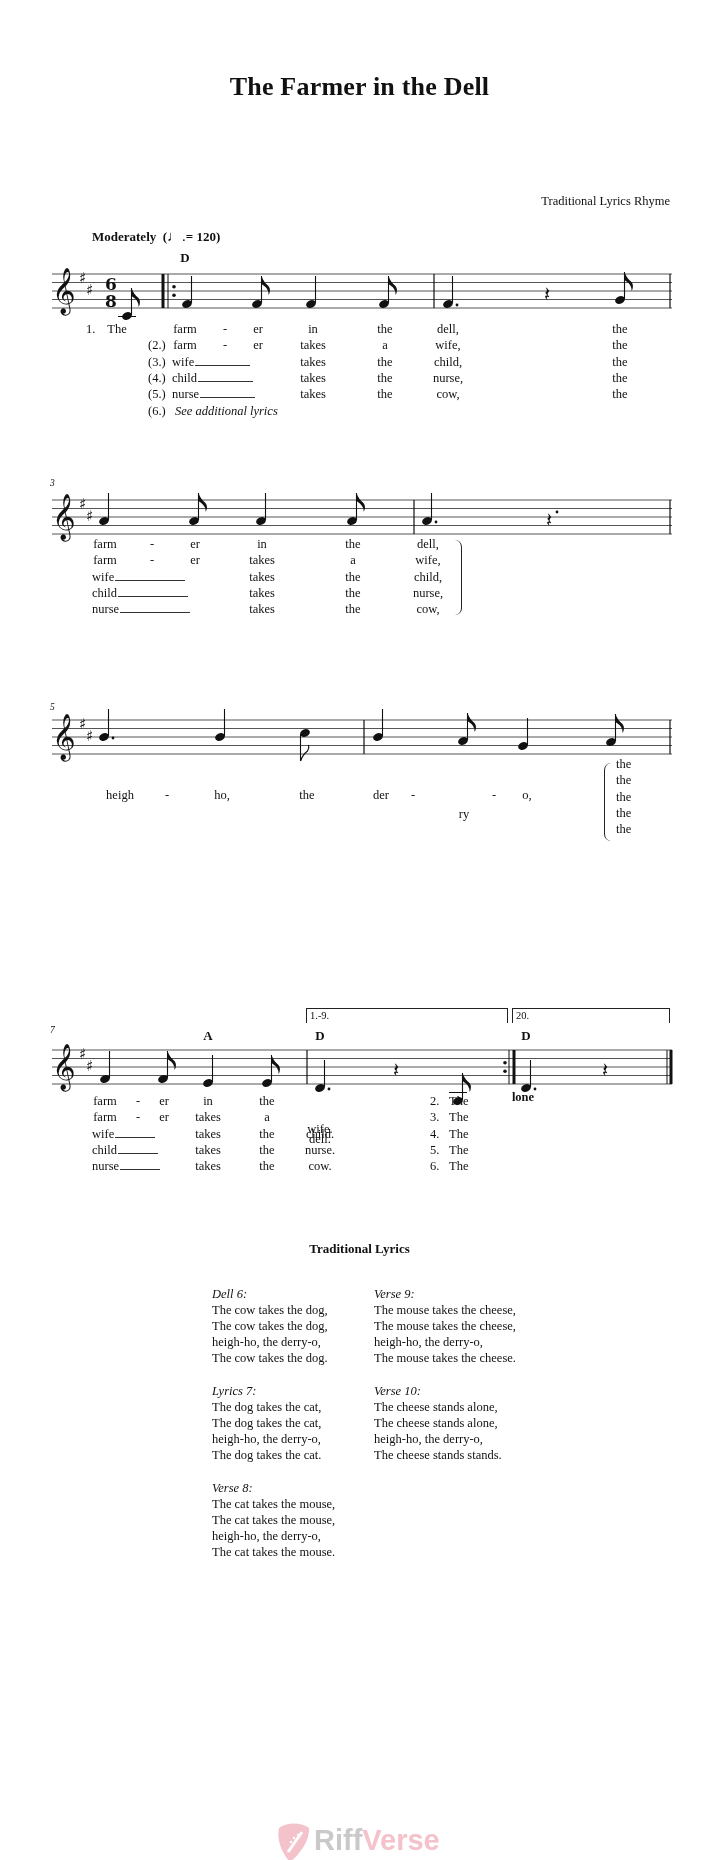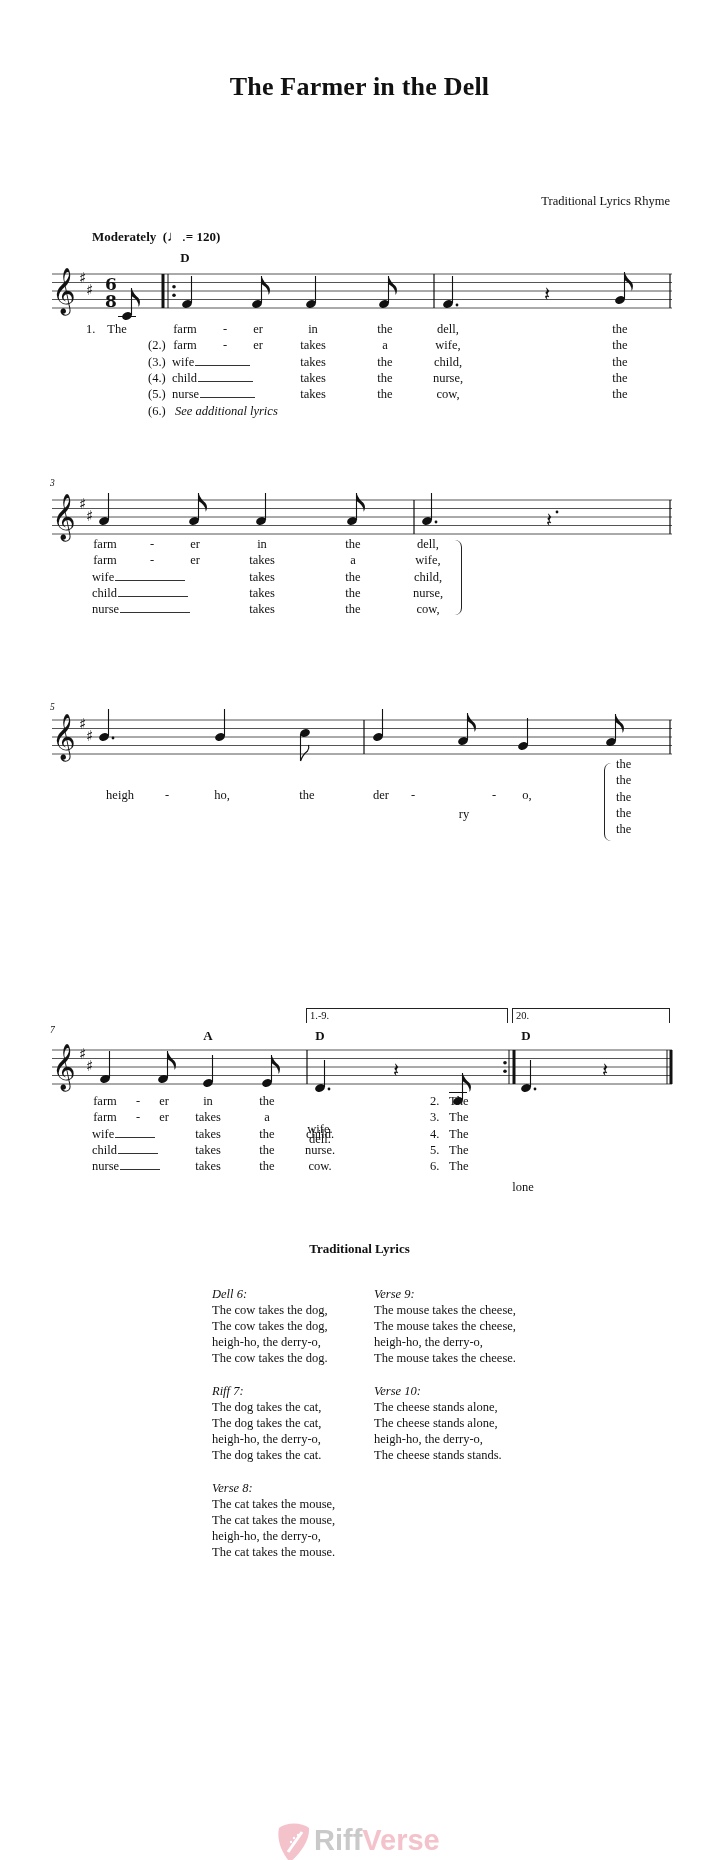--- a/index.html
+++ b/index.html
@@ -337,34 +337,34 @@
     <div class="abs lyr" style="left: 267px; top: 1142.9px;">the</div>
     <div class="abs lyr" style="left: 320px; top: 1142.9px;">nurse.</div>
     <div class="abs vnum" style="left: 430px; top: 1142.9px;">5.</div>
     <div class="abs lyr left" style="left: 449px; top: 1142.9px;">The</div>
     <div class="abs lyr left" style="left: 92px; top: 1159.2px;"><span>nurse</span><span class="ext" style="width: 40px;"></span></div>
     <div class="abs lyr" style="left: 208px; top: 1159.2px;">takes</div>
     <div class="abs lyr" style="left: 267px; top: 1159.2px;">the</div>
     <div class="abs lyr" style="left: 320px; top: 1159.2px;">cow.</div>
     <div class="abs vnum" style="left: 430px; top: 1159.2px;">6.</div>
     <div class="abs lyr left" style="left: 449px; top: 1159.2px;">The</div>
-    <div class="abs lyr" style="left: 523px; top: 1180px;">lone</div>
+    <div class="abs lyr" style="left: 523px; top: 1090px; font-weight: bold;">lone</div>
   </div>
 
 <div class="abs add-title">Traditional Lyrics</div>
 <div id="verses">
     <div class="abs verse" style="left: 212px; top: 1286px;">
       <div class="vh">Dell 6:</div>
       <div>The cow takes the dog,</div>
       <div>The cow takes the dog,</div>
       <div>heigh-ho, the derry-o,</div>
       <div>The cow takes the dog.</div>
     </div>
     <div class="abs verse" style="left: 212px; top: 1383px;">
-      <div class="vh">Riff 7:</div>
+      <div class="vh">Lyrics 7:</div>
       <div>The dog takes the cat,</div>
       <div>The dog takes the cat,</div>
       <div>heigh-ho, the derry-o,</div>
       <div>The dog takes the cat.</div>
     </div>
     <div class="abs verse" style="left: 212px; top: 1480px;">
       <div class="vh">Verse 8:</div>
       <div>The cat takes the mouse,</div>
       <div>The cat takes the mouse,</div>
       <div>heigh-ho, the derry-o,</div>

